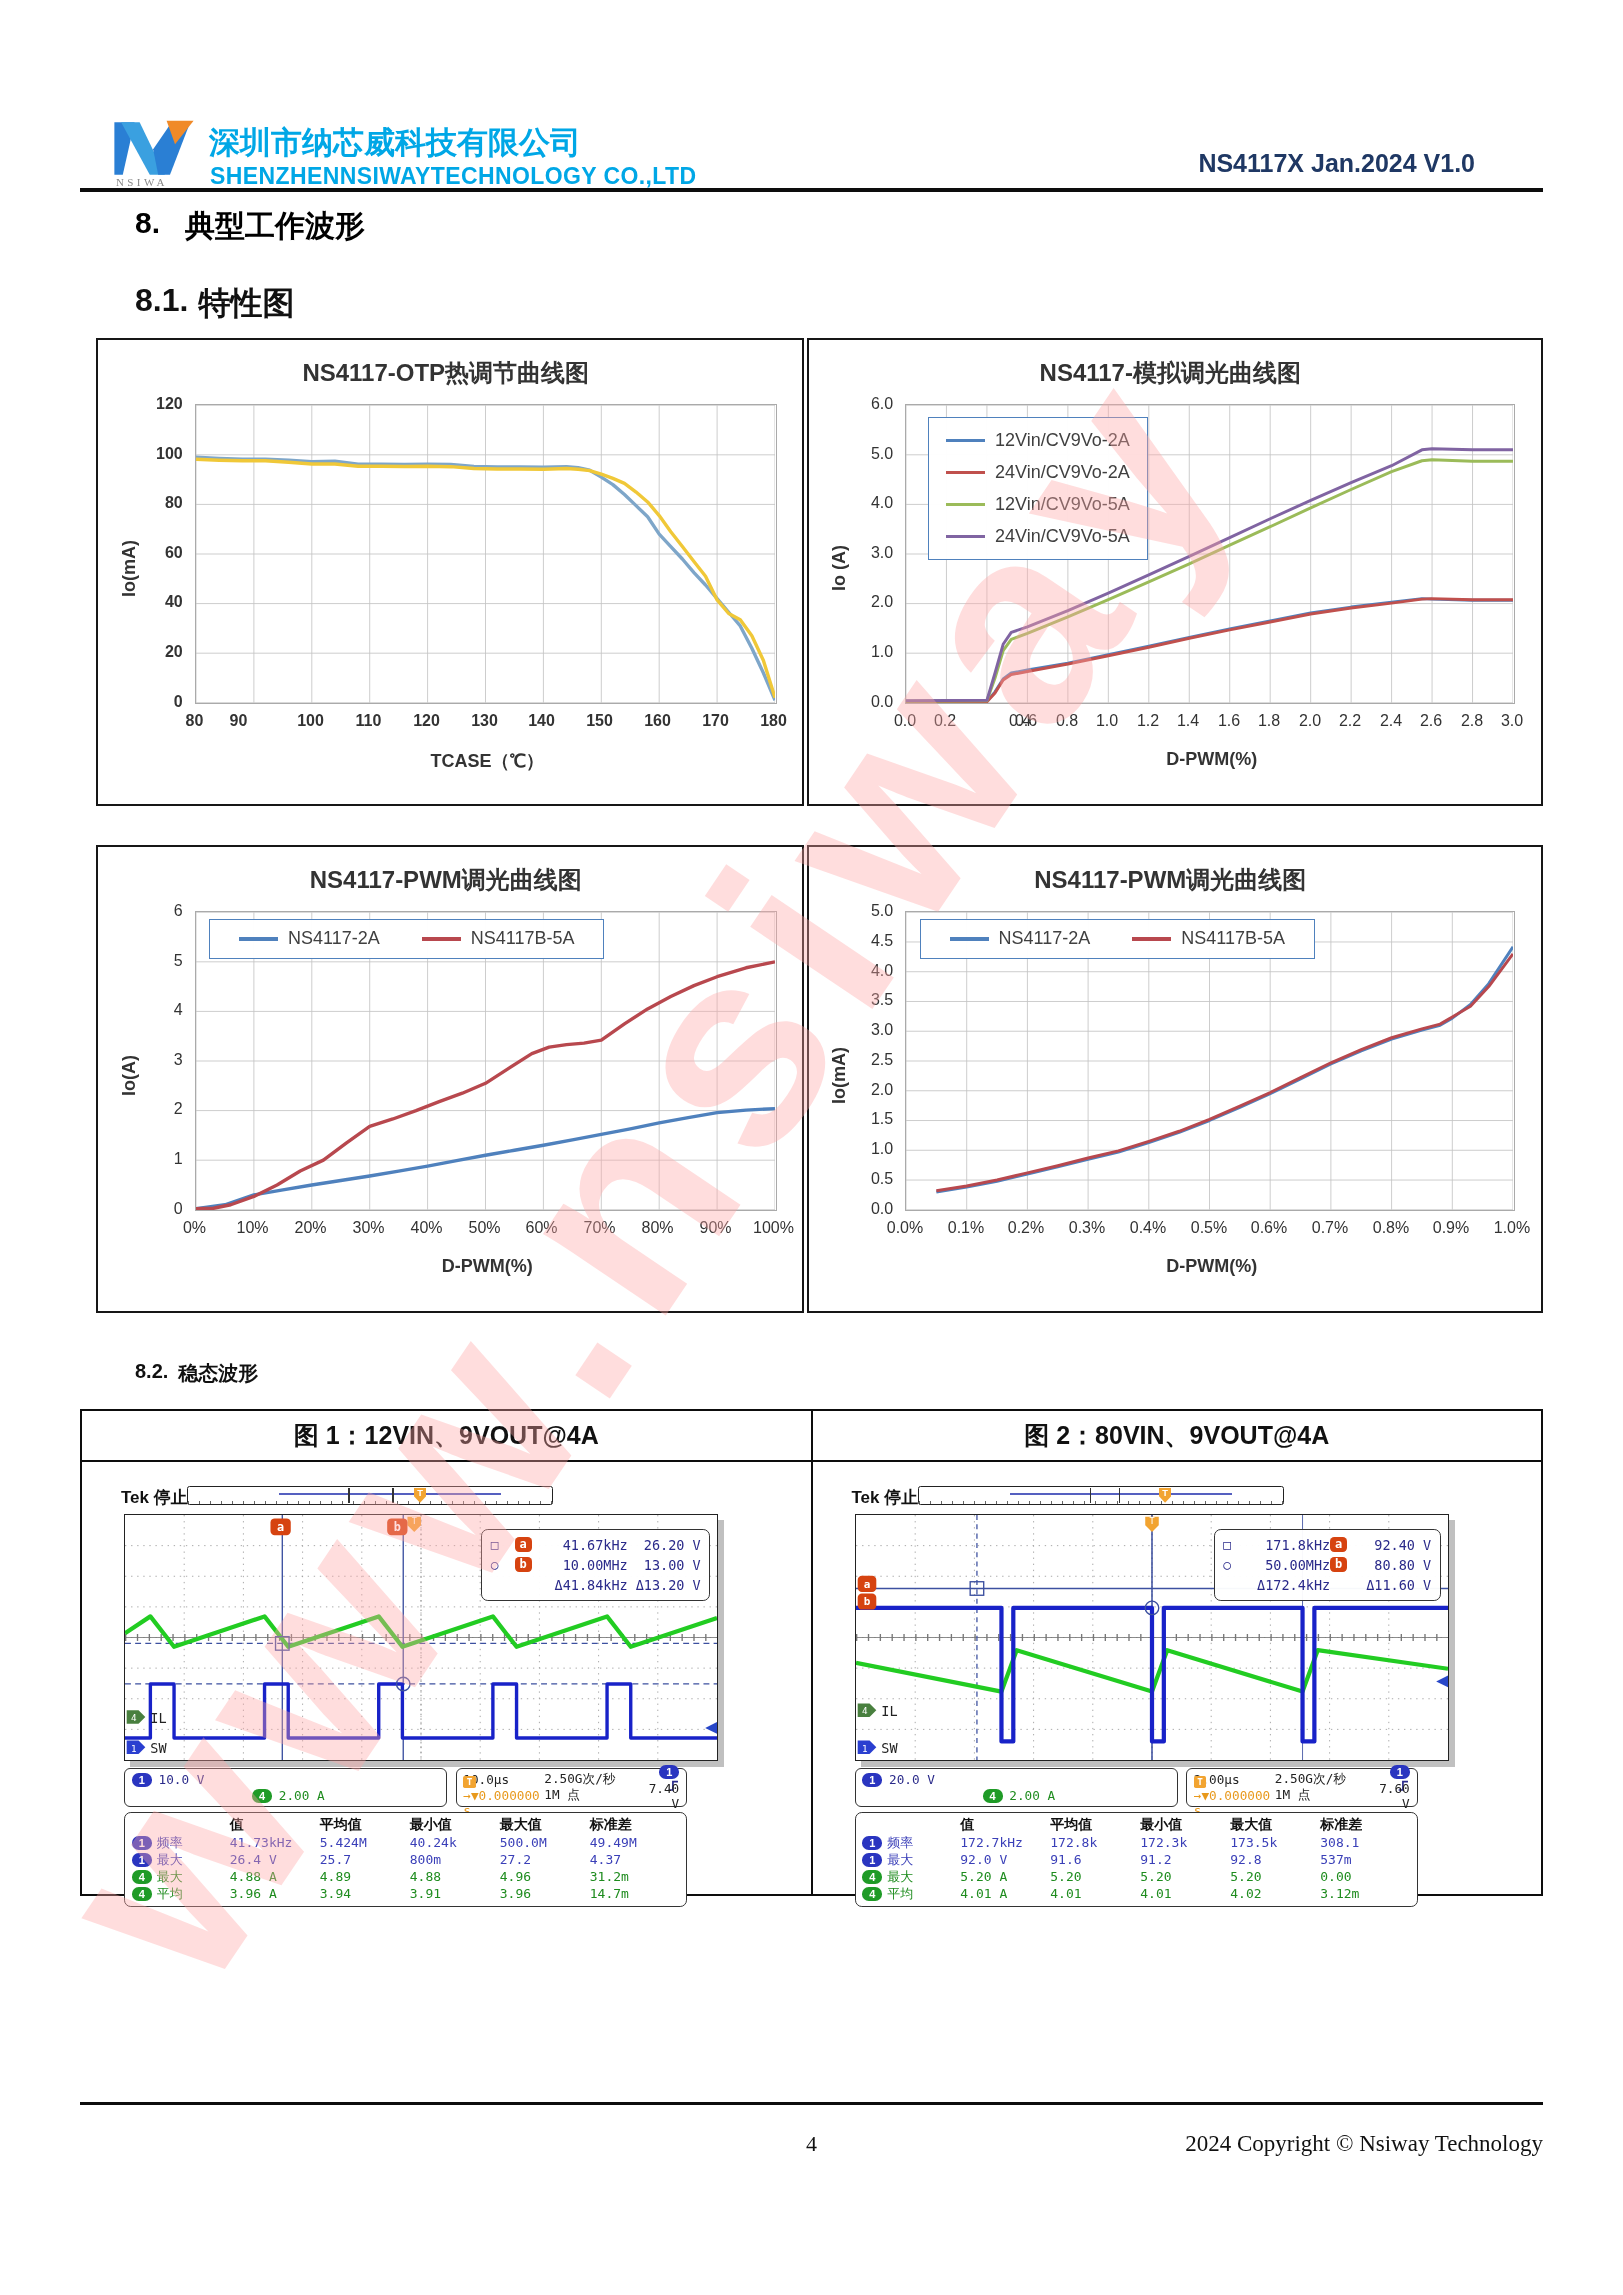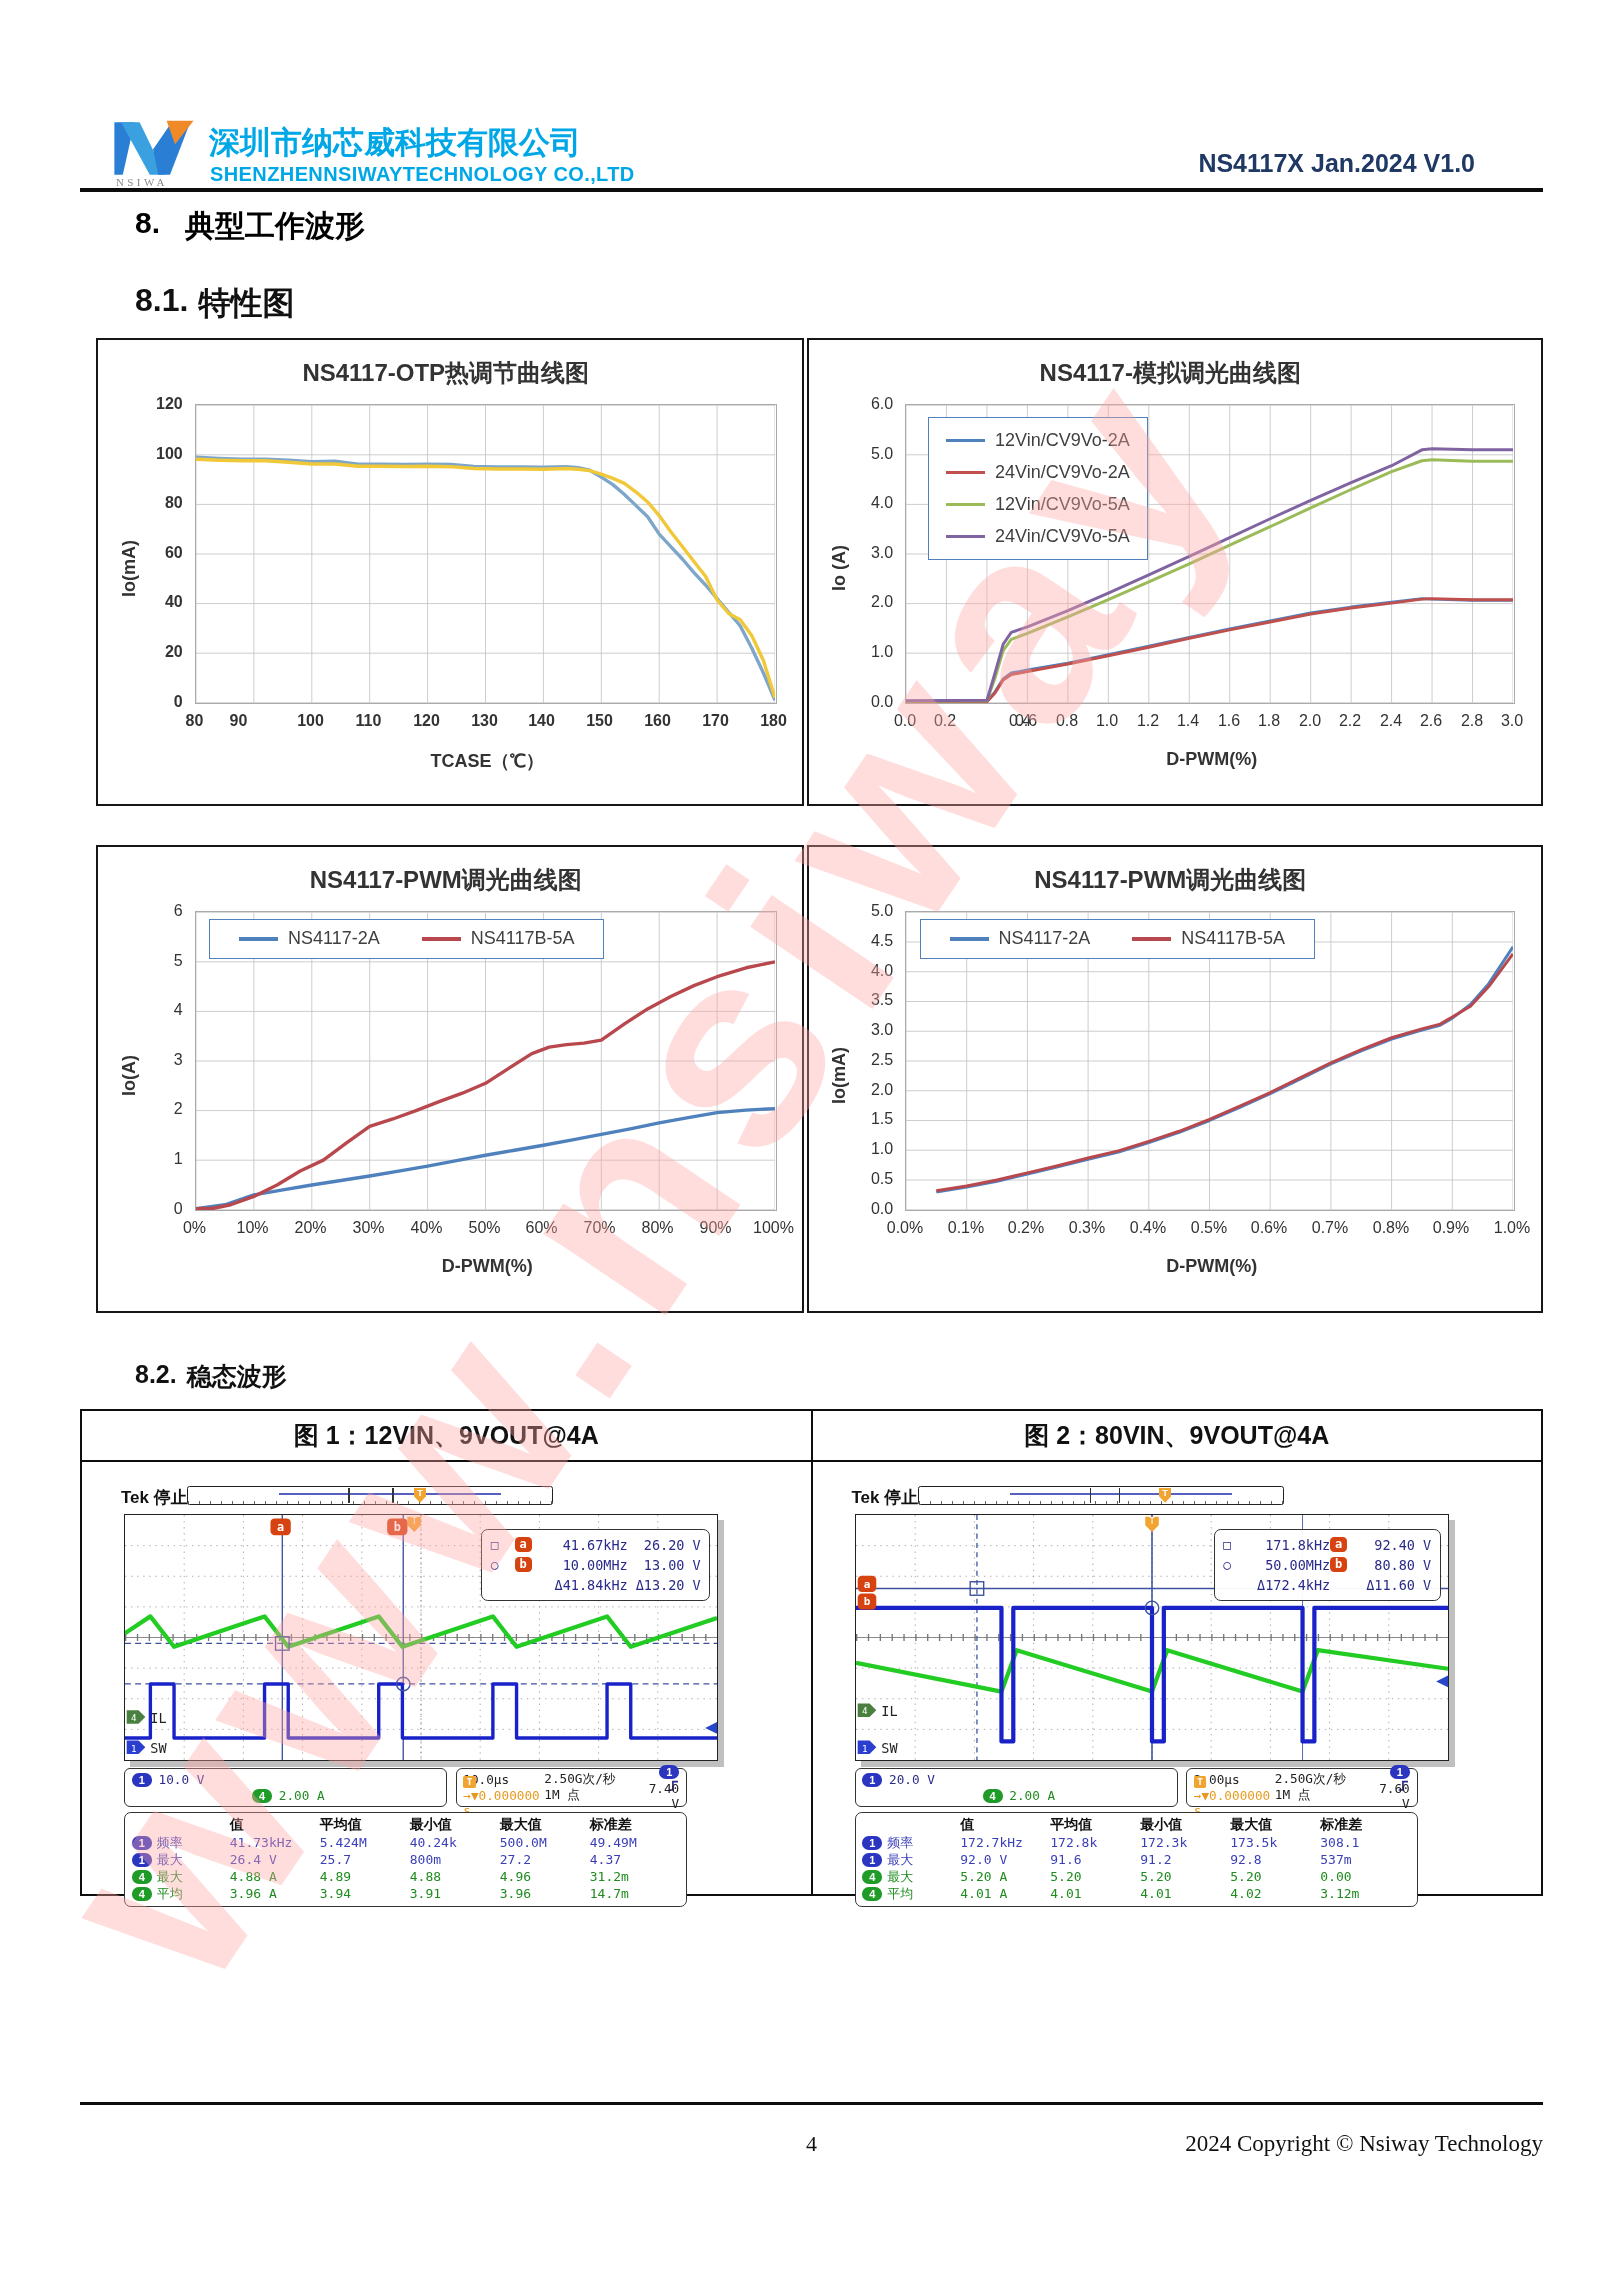--- a/index.html
+++ b/index.html
@@ -4,27 +4,27 @@
 <style>
   html,body{margin:0;padding:0;}
   body{width:1623px;height:2295px;position:relative;background:#fff;overflow:hidden;
        font-family:"Liberation Sans",sans-serif;color:#111;}
   
   .header{position:absolute;left:80px;top:117px;width:1463px;height:73px;}
   .logo{position:absolute;left:34px;top:1.7px;}
   .logo-sub{position:absolute;left:36px;top:59px;font-family:"Liberation Serif",serif;
             font-size:11px;letter-spacing:3.4px;color:#8a8a8a;}
   .co-cn{position:absolute;left:129px;top:5px;font-size:31px;font-weight:bold;color:#00a7e6;}
-  .co-en{position:absolute;left:130px;top:46px;font-size:20px;font-weight:bold;color:#00a7e6;letter-spacing:0.4px;}
+  .co-en{position:absolute;left:130px;top:46px;font-size:23px;font-weight:bold;color:#00a7e6;letter-spacing:0.4px;}
   .doc-ref{position:absolute;right:68px;top:32px;font-size:25px;font-weight:bold;color:#1f3864;}
   .hrule{position:absolute;left:80px;top:188px;width:1463px;height:4.2px;background:#0d0d0d;}
   
   .h1{position:absolute;left:135px;top:206px;display:flex;gap:25px;font-size:30px;font-weight:bold;color:#000;}
   .h2a{position:absolute;left:135px;top:282px;display:flex;gap:10px;font-size:32px;font-weight:bold;}
-  .h2b{position:absolute;left:135px;top:1360px;display:flex;gap:10px;font-size:25px;font-weight:bold;}
+  .h2b{position:absolute;left:135px;top:1360px;display:flex;gap:10px;font-size:20px;font-weight:bold;}
   
   .crow{position:absolute;left:96px;width:1463px;display:flex;gap:2.5px;}
   .crow1{top:338px;} .crow2{top:845px;}
   .chart-box{box-sizing:border-box;border:2.5px solid #161616;background:#fff;height:468px;
              padding:10px 22px 0 13.5px;position:relative;}
   .cb-l{width:708px;} .cb-r{width:736px;}
   .chart-title{text-align:center;font-size:24px;font-weight:bold;color:#333;margin-top:6.8px;}
   .chart-body{display:flex;margin-top:12px;height:335px;}
   .chart-ylabel{width:34px;display:flex;align-items:center;justify-content:center;
      writing-mode:vertical-rl;transform:rotate(180deg);font-weight:bold;font-size:18px;color:#333;}

